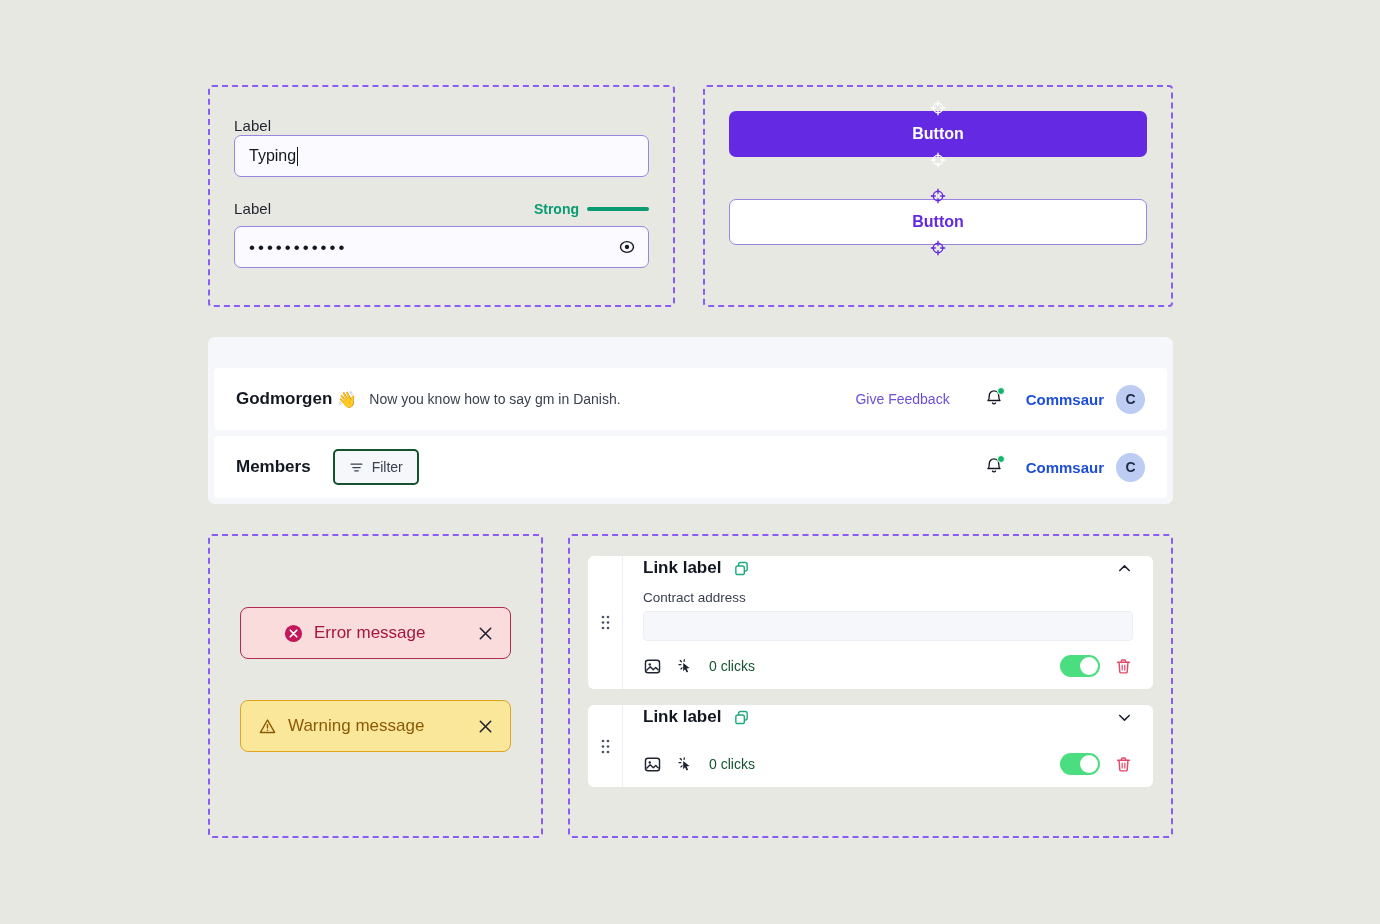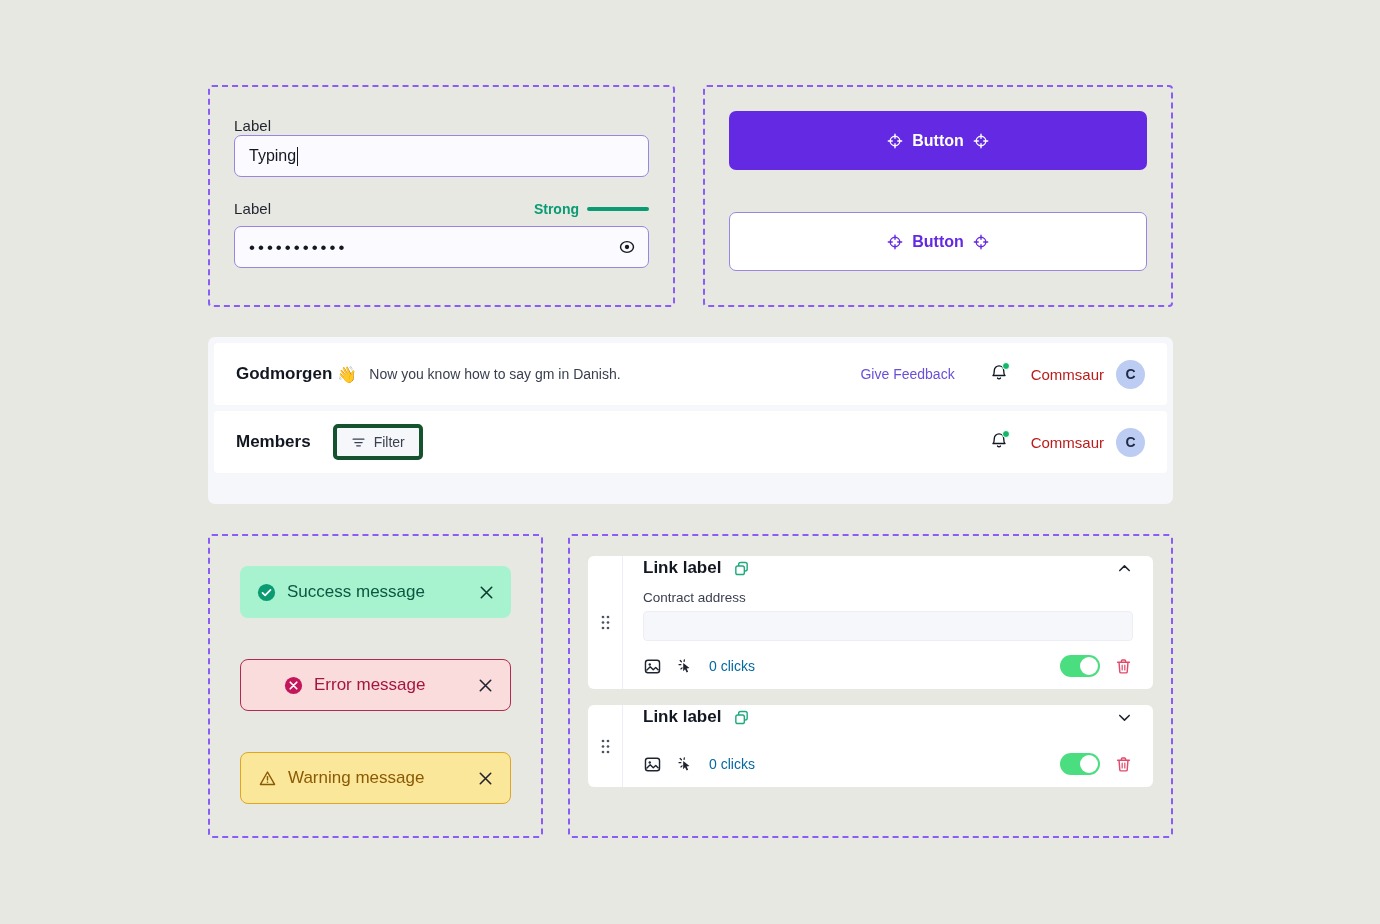--- a/index.html
+++ b/index.html
@@ -50,66 +50,67 @@
   .pw-dots { letter-spacing: 3px; font-size: 17px; color: #141821; line-height: 1; }
   .eye-btn {
     position: absolute; right: 12px; top: 50%; transform: translateY(-50%);
     width: 20px; height: 20px; display: flex; align-items: center; justify-content: center;
     background: none; border: none; cursor: pointer; padding: 0;
   }
 
   
   #button-group { left: 703px; top: 85px; width: 470px; height: 222px; }
   .btn {
-    width: 100%; height: 59px; border-radius: 7px;
+    width: 100%; height: 46px; border-radius: 7px;
     display: flex; align-items: center; justify-content: center; gap: 9px;
     font-size: 16px; font-weight: bold; cursor: pointer;
     font-family: "Liberation Sans", sans-serif;
+    flex-direction: column;
   }
   .btn-primary { background: #6429e3; color: #ffffff; border: none; }
   .btn-secondary { background: #ffffff; color: #6429e3; border: 1.6px solid #9a86e0; }
 
   
   #panel {
     position: absolute; left: 208px; top: 337px; width: 965px; height: 167px;
     background: #f6f7fa; border-radius: 7px;
-    padding: 6px; display: flex; flex-direction: column; gap: 6px;
+    padding: 6px; display: flex; flex-direction: column; gap: 6px; justify-content: flex-end;
   }
   .bar {
     background: #ffffff; border-radius: 4px;
     display: flex; align-items: center; height: 62px;
     padding: 0 22px;
   }
   .bar-title { font-size: 17px; font-weight: bold; color: #131722; }
   .bar-sub { font-size: 14px; color: #3a4050; }
   .wave { font-size: 16px; margin-left: 5px; }
   .link-feedback {
     font-size: 14px; color: #6b4fd8; cursor: pointer;
   }
   .bell-wrap { position: relative; width: 20px; height: 22px; }
   .bell-dot {
     position: absolute; right: -1px; top: -1px;
     width: 8px; height: 8px; border-radius: 50%; background: #12b76a;
     border: 1.5px solid #ffffff;
   }
-  .user-name { font-size: 15px; font-weight: normal; color: #b91c1c; }
+  .user-name { font-size: 15px; font-weight: bold; color: #1d4ed8; }
   .avatar {
     width: 29px; height: 29px; border-radius: 50%;
     background: #bcccf2; color: #202a44;
     display: flex; align-items: center; justify-content: center;
     font-size: 14px; font-weight: bold;
   }
   .search-box {
     width: 295px; height: 36px; background: #f6f7fa;
     border: 1px solid #e4e7ee; border-radius: 5px;
     padding: 0 12px; display: flex; align-items: center;
     font-size: 14px; color: #7b8294;
   }
   .filter-btn {
-    height: 36px; background: #f6f7fa; border: 4px solid #14532d;
+    height: 36px; background: #f6f7fa; border: 2px solid #14532d;
     border-radius: 5px; padding: 0 14px;
     display: flex; align-items: center; gap: 8px;
     font-size: 14px; color: #3a4050; cursor: pointer;
     font-family: "Liberation Sans", sans-serif;
   }
 
   
   #alert-group { left: 208px; top: 534px; width: 335px; height: 304px; }
   .alert {
     height: 52px; border-radius: 8px;
@@ -139,21 +140,21 @@
   .copy-btn { margin-left: 12px; cursor: pointer; display: flex; }
   .chevron { margin-left: auto; cursor: pointer; display: flex; }
   .sub-label { font-size: 13.5px; color: #3a4050; margin-top: 12px; }
   .addr-input {
     width: 100%; height: 30px; margin-top: 6px;
     background: #f6f7fa; border: 1px solid #eceef3; border-radius: 4px;
   }
   .card-foot {
     display: flex; align-items: center; gap: 14px; margin-top: 14px;
   }
-  .clicks { font-size: 14px; color: #0369a1; }
+  .clicks { font-size: 14px; color: #14532d; }
   .spacer { flex: 1; }
   .toggle {
     width: 40px; height: 22px; border-radius: 11px; background: #4ade80;
     position: relative; cursor: pointer;
   }
   .toggle .knob {
     position: absolute; right: 2px; top: 2px;
     width: 18px; height: 18px; border-radius: 50%; background: #ffffff;
   }
   .trash-btn { cursor: pointer; display: flex; }
@@ -268,34 +269,20 @@
         <span class="bell-dot"></span>
       </span>
       <span class="user-name" style="margin-left:22px;">Commsaur</span>
       <span class="avatar" style="margin-left:12px;">C</span>
     </div>
   </div>
 
   <div class="dashed" id="alert-group">
     <div style="padding:30px 30px;">
 
-      <div class="alert alert-success">
-        <span>
-          <svg class="ico" width="21" height="21" viewBox="0 0 22 22">
-            <circle cx="11" cy="11" r="9" fill="#0a9b72"></circle>
-            <path d="M6.8 11.3l2.8 2.8 5.6-5.8" stroke="#ffffff" stroke-width="1.8" fill="none" stroke-linecap="round" stroke-linejoin="round"></path>
-          </svg>
-        </span>
-        <span class="alert-text">Success message</span>
-        <span class="alert-close">
-          <svg class="ico" width="17" height="17" viewBox="0 0 18 18" fill="none">
-            <path d="M3.5 3.5l11 11M14.5 3.5l-11 11" stroke="#0b3b2e" stroke-width="1.7" stroke-linecap="round"></path>
-          </svg>
-        </span>
-      </div>
 
       <div class="alert alert-error" style="margin-top:41px;">
         <span>
           <svg class="ico" width="21" height="21" viewBox="0 0 22 22">
             <circle cx="11" cy="11" r="9" fill="#c2185b"></circle>
             <path d="M7.6 7.6l6.8 6.8M14.4 7.6l-6.8 6.8" stroke="#ffffff" stroke-width="1.8" stroke-linecap="round"></path>
           </svg>
         </span>
         <span class="alert-text">Error message</span>
         <span class="alert-close">

